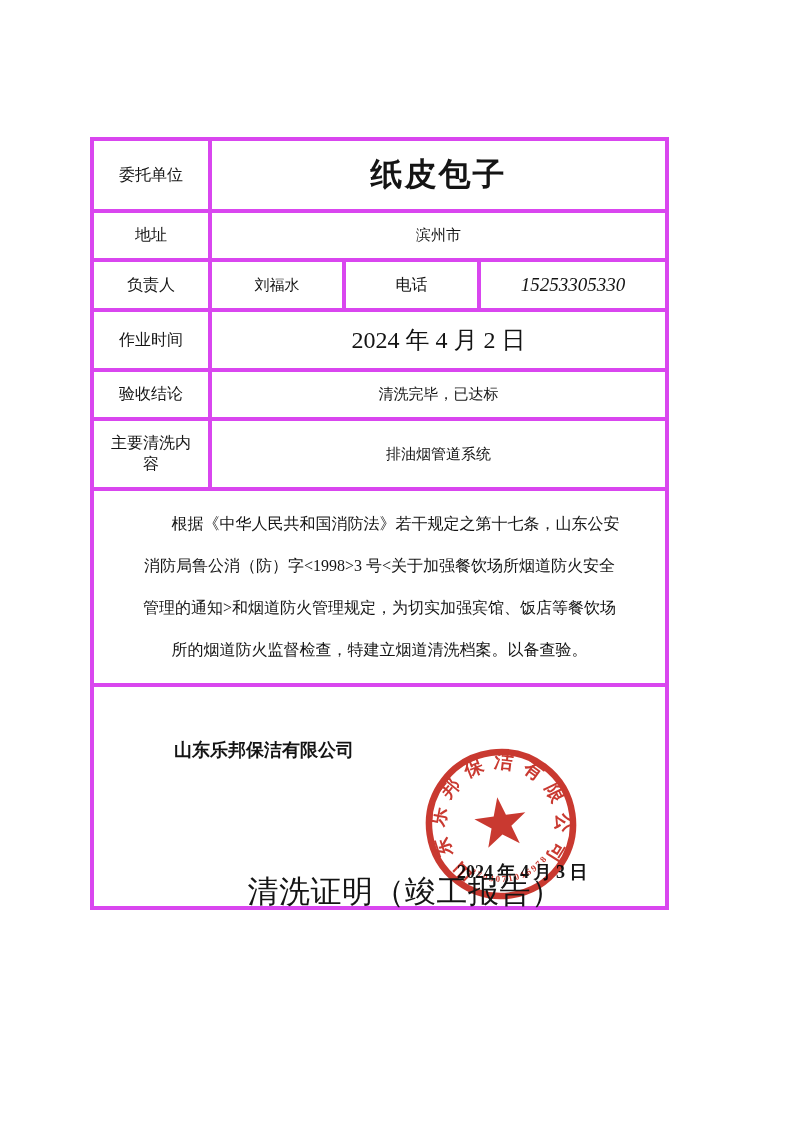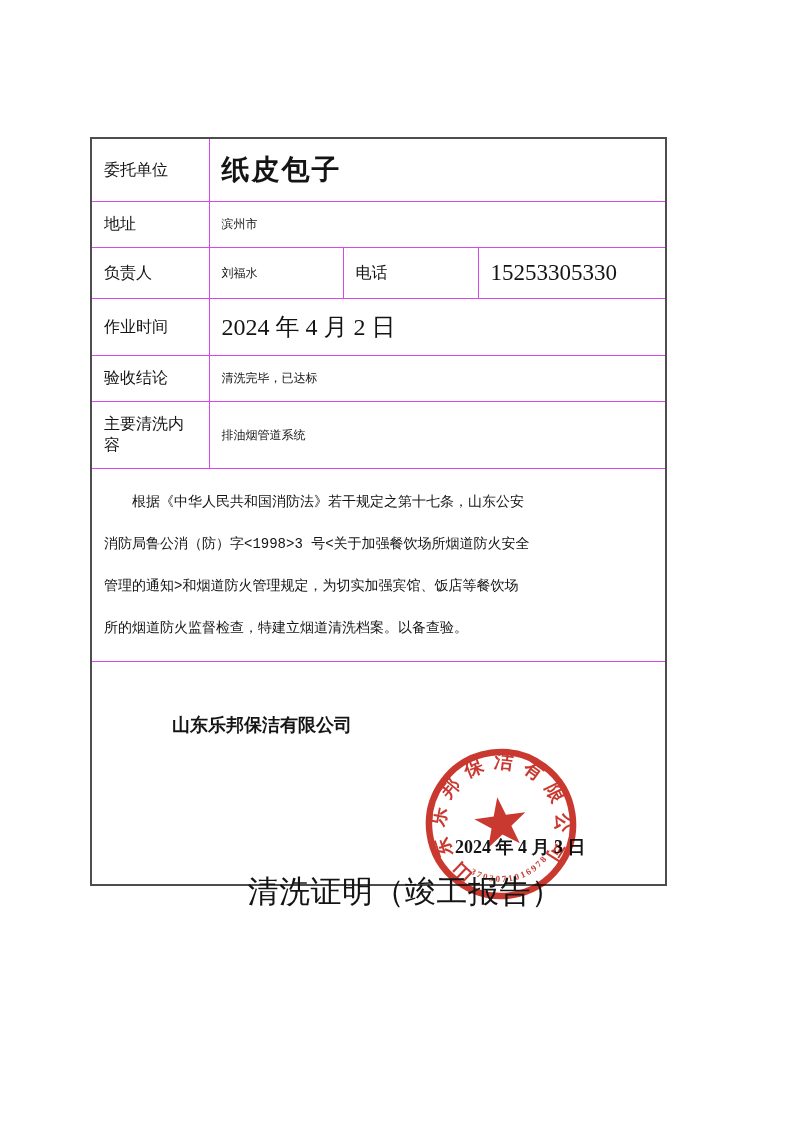--- a/index.html
+++ b/index.html
@@ -12,40 +12,39 @@
     overflow:hidden;
   }
   table.form {
     position:absolute; left:90px; top:137px;
     width:575px;
     border-collapse:collapse;
     table-layout:fixed;
     border:2px solid #4d4d4d;
   }
   table.form td {
-    border:1px solid #d946ef;
-    text-align:left;
+    border:4px solid #d946ef;
+    text-align:center;
     vertical-align:middle;
     padding:12px;
     overflow:hidden;
   }
   td.lbl  { font-size:16px; }
-  td.val  { font-size:12px; }
-  td.big  { font-size:28px; font-weight:bold; letter-spacing:2px; }
-  td.num  { font-size:23px; }
+  td.val  { font-size:15px; }
+  td.big  { font-size:32px; font-weight:bold; letter-spacing:2px; }
+  td.num  { font-size:19px;font-style:italic; }
   td.dateval { font-size:24px; }
   td.notice {
     text-align:left;
-    font-size:14px;
+    font-size:16px;
     line-height:42px;
     padding:2px 8px 0 8px;
     white-space:pre-line;
     text-indent:2em;
     vertical-align:top;
-    font-family:Liberation Mono, monospace;
   }
   td.sigcell { position:relative; vertical-align:top; }
   .company-sign {
     position:absolute; left:80px; top:51px;
     font-family:"Liberation Sans","DejaVu Sans",sans-serif;
     font-weight:bold; font-size:18px;
     white-space:nowrap;
   }
   .sign-date {
     position:absolute; left:363px; top:173px;

